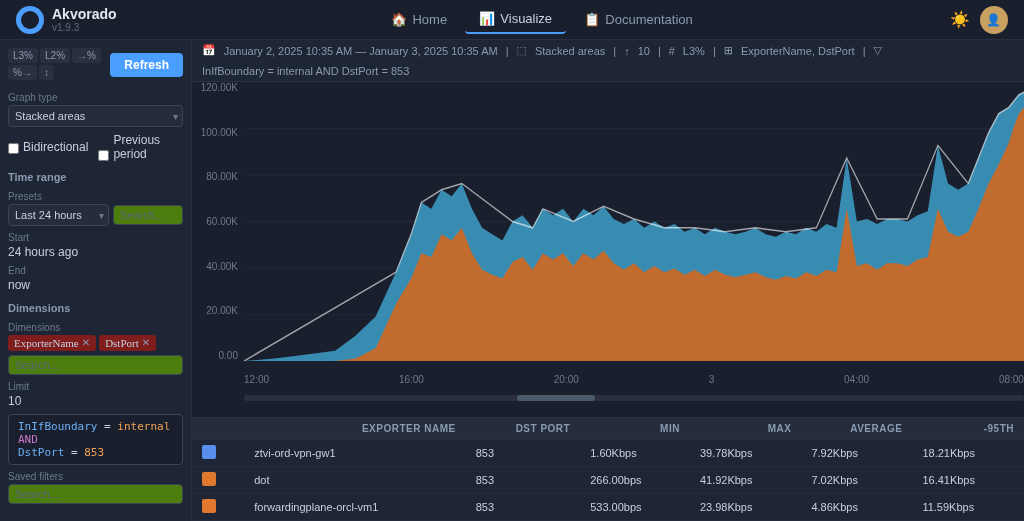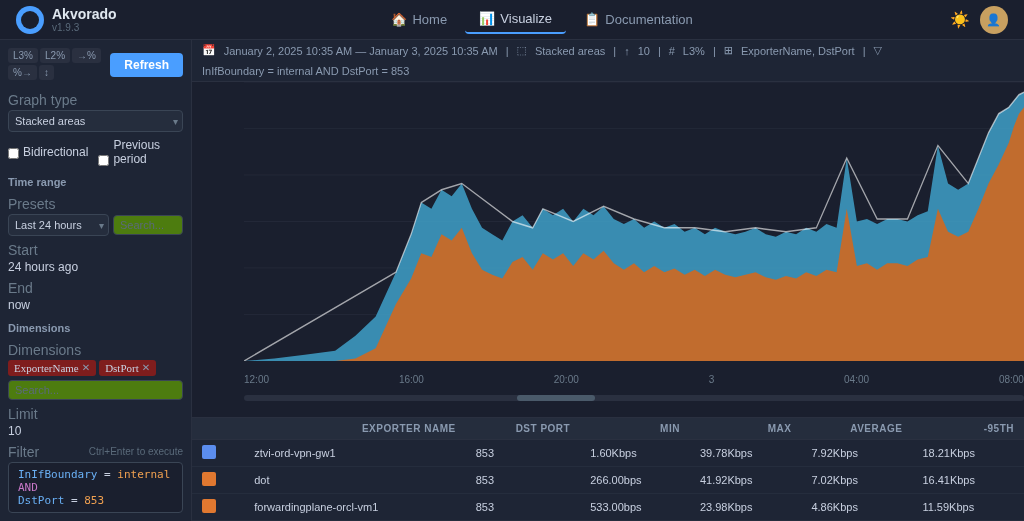--- a/index.html
+++ b/index.html
@@ -27,21 +27,21 @@
     
     .sidebar { width: 192px; background: #1e2535; border-right: 1px solid #2a3040; padding: 8px; display: flex; flex-direction: column; gap: 6px; overflow-y: auto; flex-shrink: 0; }
 
     .metric-pills { display: flex; gap: 2px; flex-wrap: wrap; margin-bottom: 2px; }
     .pill { background: #2a3040; color: #8a9ab0; padding: 2px 5px; border-radius: 3px; font-size: 10px; }
 
     .refresh-btn { background: #4a9eff; color: #fff; border: none; border-radius: 4px; padding: 5px 14px; font-size: 12px; font-weight: 600; cursor: pointer; flex-shrink: 0; }
 
     .top-bar { display: flex; justify-content: space-between; align-items: center; margin-bottom: 4px; }
 
-    .label { color: #6a7a8a; font-size: 14px; margin-bottom: 2px; }
+    .label { color: #6a7a8a; font-size: 10px; margin-bottom: 2px; }
 
     .select-wrapper { position: relative; }
     .select-wrapper select { background: #252d3d; color: #c8d0e0; border: 1px solid #3a4555; border-radius: 4px; padding: 4px 20px 4px 6px; font-size: 11px; width: 100%; appearance: none; cursor: pointer; }
     .select-arrow { position: absolute; right: 5px; top: 50%; transform: translateY(-50%); color: #6a7a8a; pointer-events: none; font-size: 10px; }
 
     .checkbox-row { display: flex; gap: 10px; align-items: center; }
     .checkbox-item { display: flex; align-items: flex-end; gap: 4px; cursor: pointer; }
     .checkbox-item input { width: 11px; height: 11px; accent-color: #4a9eff; }
 
     .section-label { color: #8a9ab0; font-size: 11px; font-weight: 600; margin: 4px 0 2px 0; }
@@ -198,24 +198,20 @@
       </div>
       <input class="search-input" type="text" placeholder="Search..." style="">
     </div>
 
     <div>
       <div class="label">Limit</div>
       <div class="limit-val">10</div>
     </div>
 
     <div>
-      <div style="display:flex;justify-content:space-between;align-items:center">
-        <div class="label">Filter</div>
-        <span class="filter-hint">Ctrl+Enter to execute</span>
-      </div>
       <div class="filter-box">
         <span class="filter-key">InIfBoundary</span><span class="filter-op"> = </span><span class="filter-val">internal</span><span class="filter-logic"> AND</span><br>
         <span class="filter-key">DstPort</span><span class="filter-op"> = </span><span class="filter-val">853</span>
       </div>
     </div>
 
     <div>
       <div class="label">Saved filters</div>
       <div class="select-wrapper">
         <input class="search-input" type="text" placeholder="Search..." style="">
@@ -240,20 +236,29 @@
       <span>L3%</span>
       <span>|</span>
       <span>⊞</span>
       <span>ExporterName, DstPort</span>
       <span>|</span>
       <span>▽</span>
       <span>InIfBoundary = internal AND DstPort = 853</span>
     </div>
 
     <div class="chart-area" style="flex:1;position:relative;min-height:0;">
+      <div class="y-axis" style="position:absolute;left:0;top:0;bottom:56px;display:flex;flex-direction:column;justify-content:space-between;width:50px;text-align:right;padding-right:4px;font-size:10px;color:#6a7a8a;">
+        <span>120.00K</span>
+        <span>100.00K</span>
+        <span>80.00K</span>
+        <span>60.00K</span>
+        <span>40.00K</span>
+        <span>20.00K</span>
+        <span>0.00</span>
+      </div>
 
       <svg style="position:absolute;left:52px;right:0;top:0;bottom:56px;width:calc(100% - 52px);height:calc(100% - 56px);" viewBox="0 0 770 220" preserveAspectRatio="none">
 
         <line x1="0" y1="0" x2="770" y2="0" stroke="#2a3040" stroke-width="0.5"></line>
         <line x1="0" y1="36.6" x2="770" y2="36.6" stroke="#2a3040" stroke-width="0.5"></line>
         <line x1="0" y1="73.3" x2="770" y2="73.3" stroke="#2a3040" stroke-width="0.5"></line>
         <line x1="0" y1="110" x2="770" y2="110" stroke="#2a3040" stroke-width="0.5"></line>
         <line x1="0" y1="146.6" x2="770" y2="146.6" stroke="#2a3040" stroke-width="0.5"></line>
         <line x1="0" y1="183.3" x2="770" y2="183.3" stroke="#2a3040" stroke-width="0.5"></line>
         <line x1="0" y1="220" x2="770" y2="220" stroke="#2a3040" stroke-width="0.5"></line>

